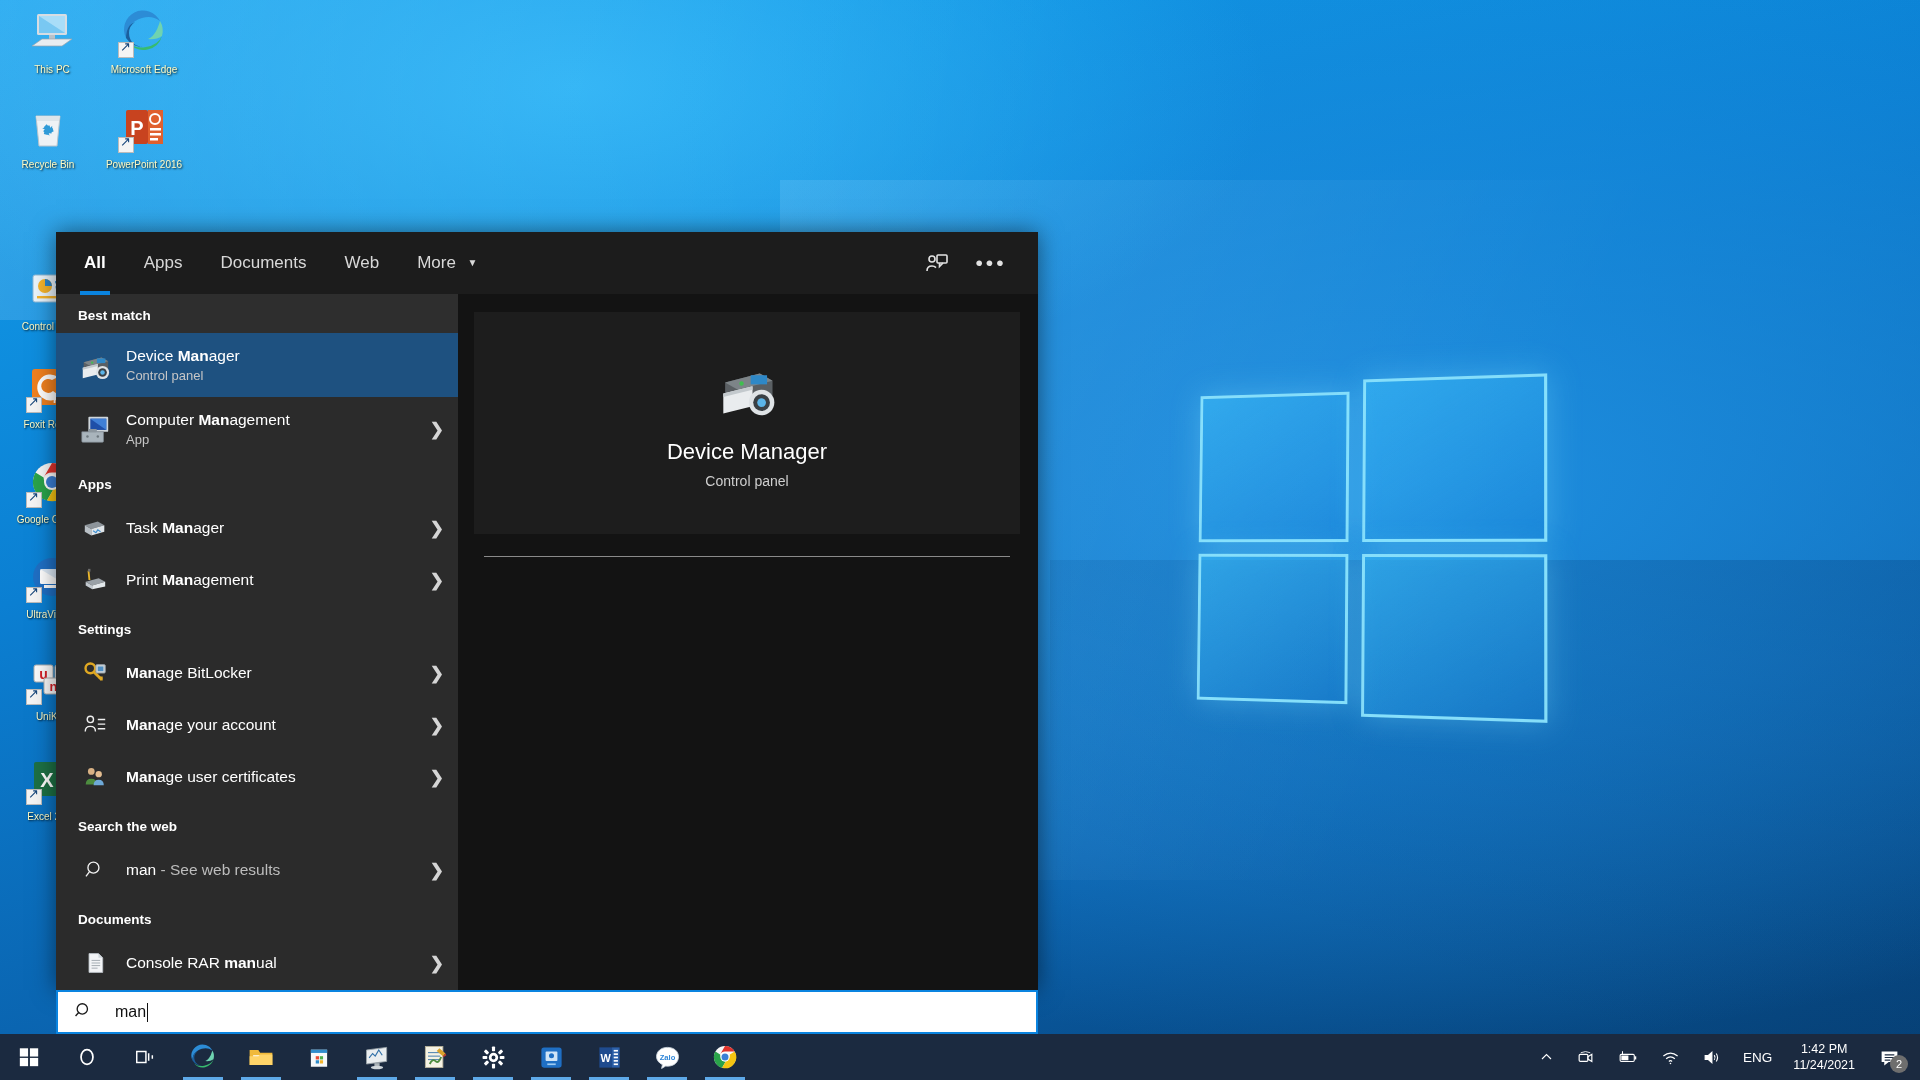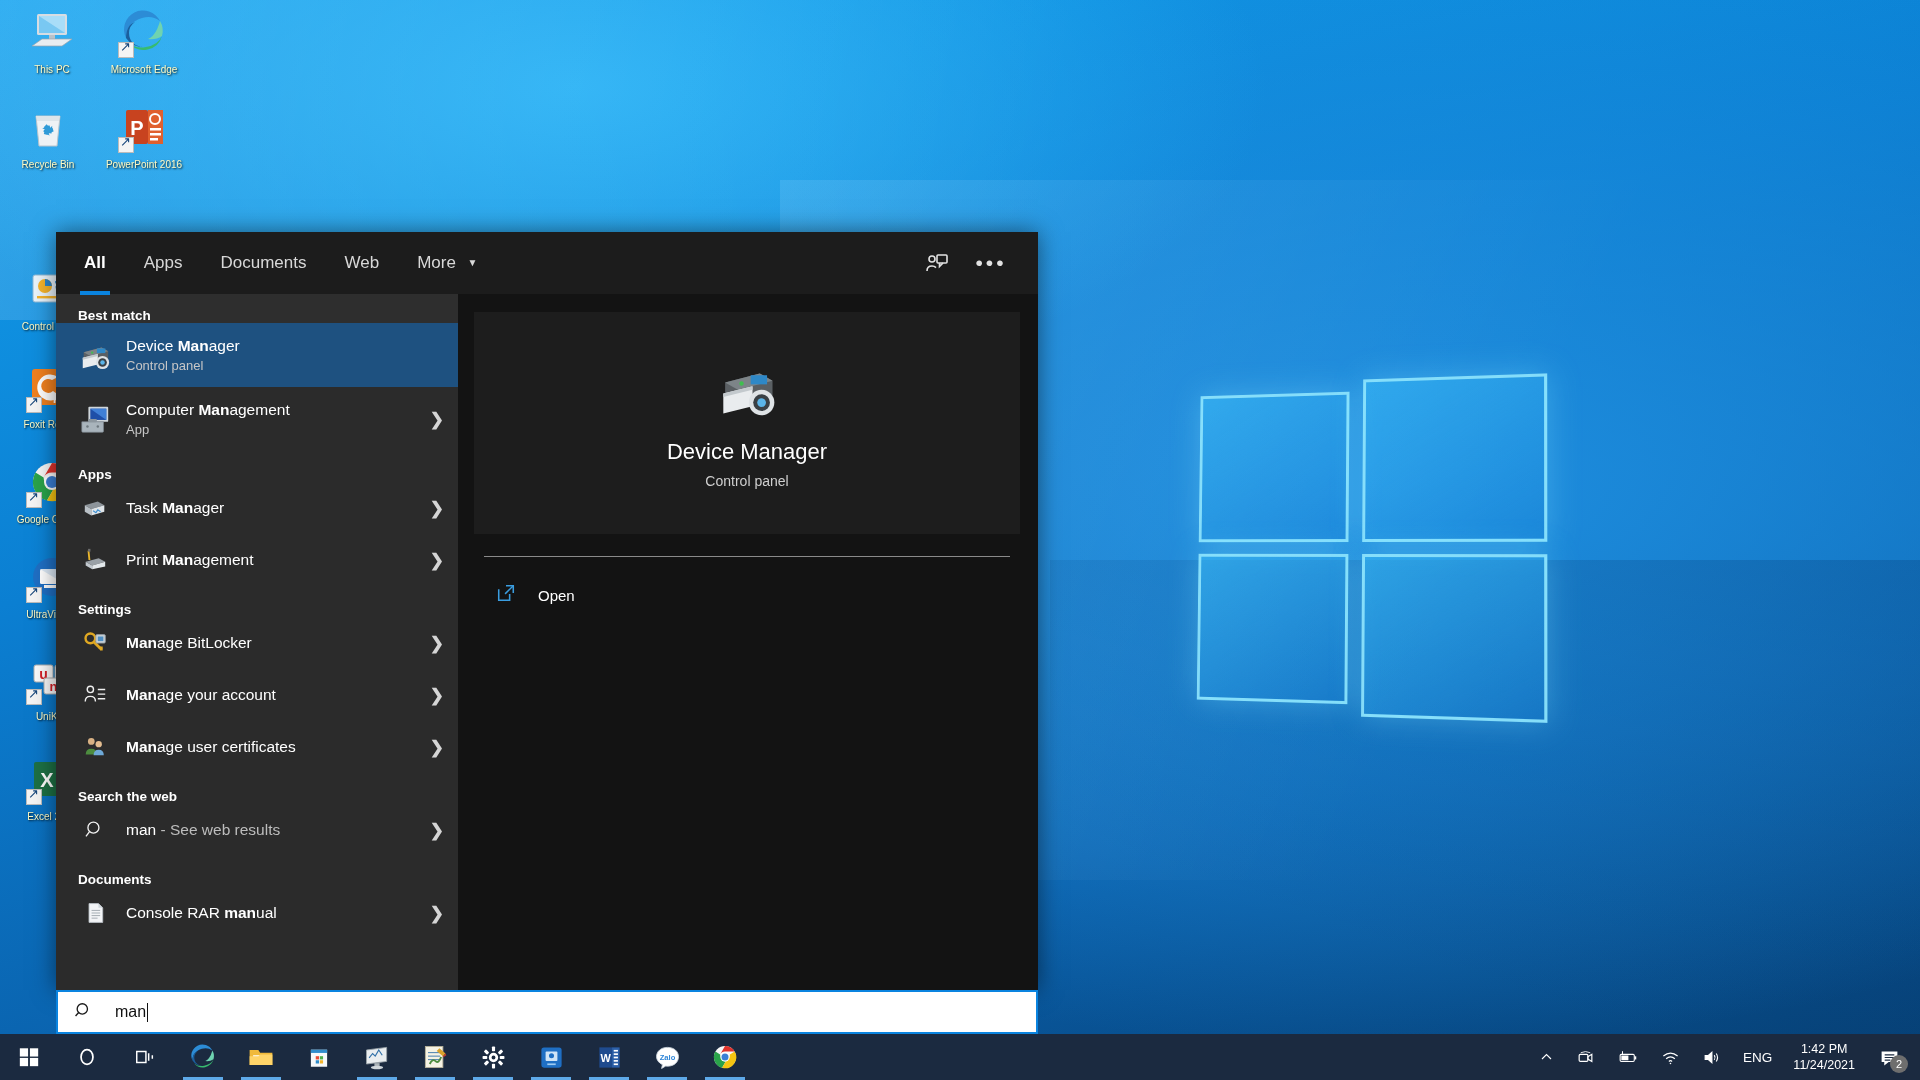--- a/index.html
+++ b/index.html
@@ -70,21 +70,21 @@
   .hicon{ width:26px; height:26px; display:flex; align-items:center; justify-content:center;
           color:#e2e2e2; }
   .dots{ letter-spacing:3px; font-size:21px; color:#e2e2e2; line-height:10px; }
 
   
   #wbody{ flex:1; display:flex; min-height:0; }
   #leftcol{ width:402px; background:#2b2b2b; overflow:hidden; }
   #rightcol{ flex:1; background:#131313; padding:18px 18px 0 16px; }
 
   .grouphdr{ font-size:13.5px; font-weight:bold; color:#fff;
-             padding:14px 0 0 22px; background:#2e2e2e; }
+             padding:14px 0 10px 22px; background:#2e2e2e; }
   .grouphdr.plain{ background:transparent; padding-top:16px; }
 
   .row{ display:flex; align-items:center; height:52px; padding:0 14px 0 22px;
         position:relative; cursor:default; }
   .row.tall{ height:64px; }
   .row.sel{ background:#1e5180; }
   .row .ricon{ width:34px; height:34px; flex:0 0 34px; margin-right:14px;
                display:flex; align-items:center; justify-content:center; }
   .row .txtwrap{ flex:1; min-width:0; }
   .row .t1{ font-size:15.5px; color:#fff; white-space:nowrap; }
@@ -518,30 +518,20 @@
             <circle cx="25" cy="25" r="2.4" fill="#5bb4e8"></circle>
             <circle cx="14" cy="14.5" r="1.2" fill="#3fbf4f"></circle>
           </svg>
         </div>
         <div class="pname">Device Manager</div>
         <div class="psub">Control panel</div>
       </div>
 
       <div id="pvdiv"></div>
 
-      <div id="openrow">
-        <span>
-          <svg viewBox="0 0 22 22" width="20" height="20" fill="none" stroke="#3a9de0" stroke-width="1.7">
-            <path d="M3 7 L3 19 L15 19 L15 12"></path>
-            <path d="M11 3 L19 3 L19 11"></path>
-              <path d="M19 3 L10 12"></path>
-          </svg>
-        </span>
-        <span class="olbl">Open</span>
-      </div>
     </div>
   </div>
 </div>
 
 <div id="searchbar">
   <span class="sq">
     <svg viewBox="0 0 24 24" width="19" height="19" fill="none" stroke="#1a1a1a" stroke-width="1.7">
       <circle cx="10.5" cy="10" r="6.5"></circle>
         <path d="M5.9 14.6 L2 19"></path>
     </svg>

